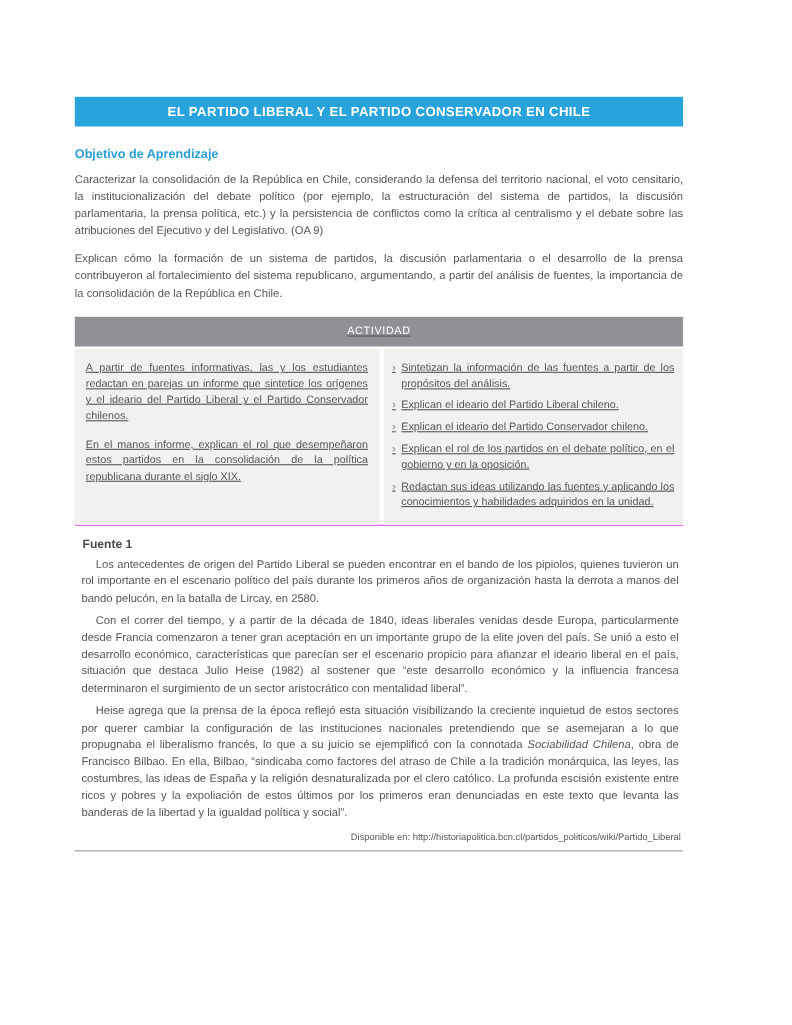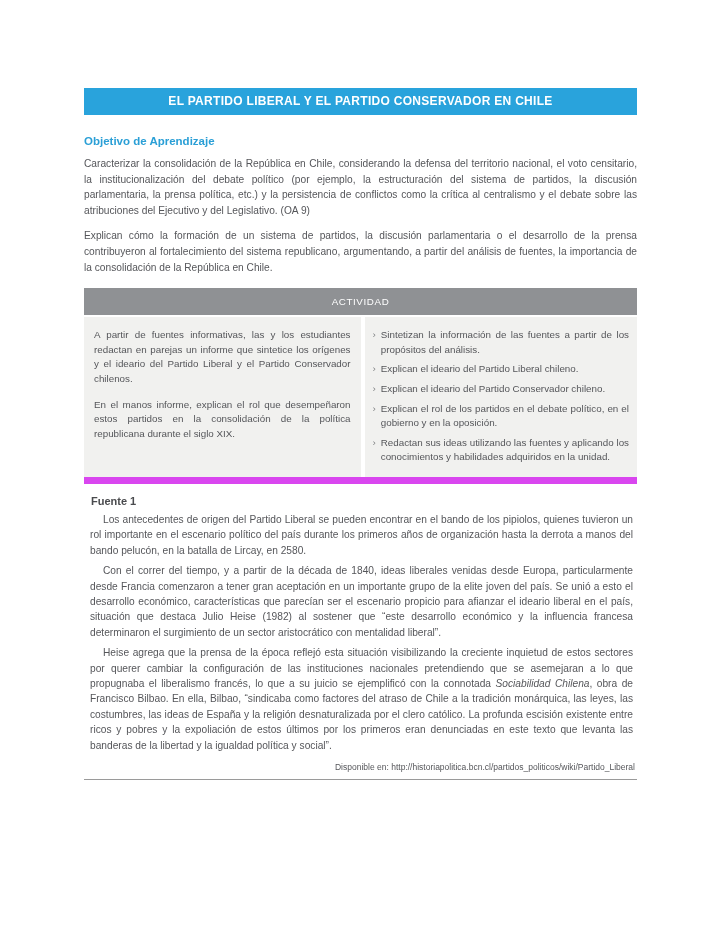--- a/index.html
+++ b/index.html
@@ -8,21 +8,21 @@
     position:relative;
     width:720px; height:932px;
     background:#ffffff;
     font-family:"Liberation Sans", sans-serif;
     color:#55565a;
     margin:0 auto;
     overflow:hidden;
   }
   .content {
     position:absolute;
-    left:84px; top:88px;
+    left:68px; top:88px;
     width:553px;
   }
   .banner {
     background:#29a3dc;
     color:#ffffff;
     font-size:12px;
     font-weight:bold;
     text-align:center;
     letter-spacing:0.3px;
     padding:6px 0 7px 0;
@@ -34,40 +34,40 @@
     margin-top:20px;
   }
   .body-text {
     font-size:10.2px;
     line-height:15.6px;
     text-align:justify;
     margin-top:9px;
     color:#55565a;
   }
   .body-text.second { margin-top:10px; margin-bottom:13px; }
-  .activity-table { margin-top:6px; }
+  .activity-table { margin-top:6px;text-decoration:underline; }
   .table-header-row {
     display:flex;
     gap:4px;
     margin-bottom:2px;
   }
   .th {
     flex:1;
     background:#8f9194;
     color:#ffffff;
     font-size:9.8px;
     letter-spacing:0.6px;
     text-align:center;
     padding:8px 4px;
   }
   .table-body-row {
     display:flex;
     gap:4px;
     align-items:stretch;
-    border-bottom:7px solid #d946ef;
+    border-bottom:1px solid #d946ef;
   }
   .cell {
     flex:1;
     background:#f1f1ef;
     font-size:9.8px;
     line-height:14.6px;
     color:#55565a;
   }
   .cell-left { padding:11px 10px 22px 10px; text-align:justify; }
   .cell-left p + p { margin-top:11px; }

